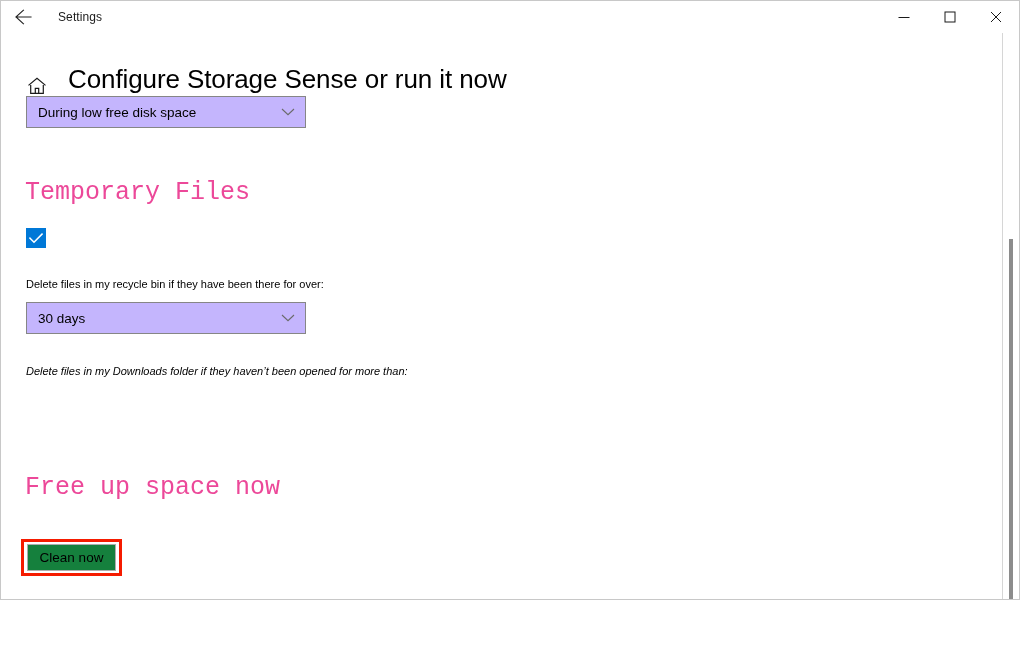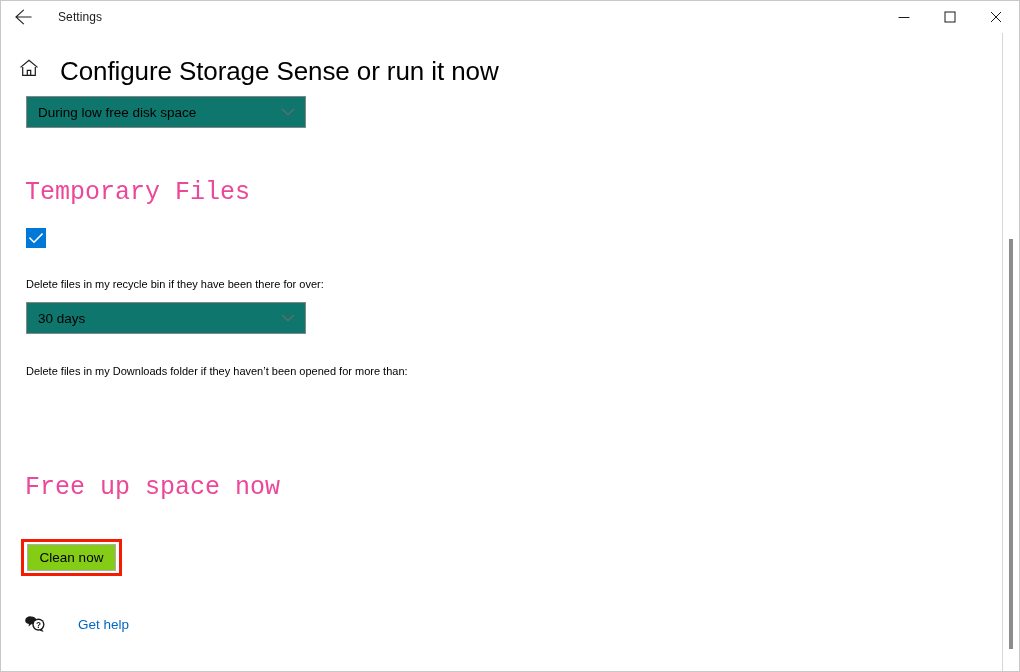--- a/index.html
+++ b/index.html
@@ -11,21 +11,21 @@
     width: 1020px;
     height: 672px;
     font-family: "Liberation Sans", sans-serif;
     -webkit-font-smoothing: antialiased;
     overflow: hidden;
   }
 
   .window {
     position: relative;
     width: 1020px;
-    height: 672px;
+    height: 600px;
     box-sizing: border-box;
     background: #ffffff;
     border: 1px solid #c8c8c8;
     overflow: hidden;
   }
 
   
   .titlebar {
     position: absolute;
     left: 0; top: 0;
@@ -64,24 +64,24 @@
     display: flex;
     align-items: center;
     justify-content: center;
     cursor: default;
   }
   .caption-btn svg { display: block; }
 
   
   .page-header {
     position: absolute;
-    left: 16px;
+    left: 24px;
     top: 53px;
     display: flex;
-    align-items: flex-start;
+    align-items: flex-end;
     height: 42px;
   }
   .home-icon {
     width: 24px;
     height: 24px;
     display: flex;
     align-items: flex-end;
     justify-content: center;
     margin-right: 19px;
   }
@@ -101,21 +101,21 @@
     top: 32px;
     width: 1000px;
     height: 638px;
   }
 
   
   .combo {
     position: absolute;
     box-sizing: border-box;
     border: 1px solid #868686;
-    background: #0f766e;
+    background: #c4b5fd;
     height: 32px;
     display: flex;
     align-items: center;
     cursor: default;
   }
   .combo .combo-text {
     font-size: 13.5px;
     color: #000000;
     margin-left: 11px;
     white-space: nowrap;
@@ -158,21 +158,21 @@
   #heading-temp { left: 24px; top: 145px; }    
   #heading-free { left: 24px; top: 440px; text-align: right; }    
 
   .body-text {
     position: absolute;
     font-size: 11px;
     color: #000000;
     white-space: nowrap;
   }
   #label-recycle   { left: 25px; top: 245px; }  
-  #label-downloads { left: 25px; top: 332px; }  
+  #label-downloads { left: 25px; top: 332px; font-style: italic; }  
   #desc-free       { left: 25px; top: 485px; }  
 
   
   .check-row {
     position: absolute;
     left: 25px;
     top: 195px;          
     display: flex;
     align-items: center;
     cursor: default;
@@ -206,21 +206,21 @@
     background: transparent;
     pointer-events: none;
   }
   .btn-clean {
     position: absolute;
     left: 26px;
     top: 511px;          
     width: 89px;
     height: 27px;
     box-sizing: border-box;
-    background: #84cc16;
+    background: #15803d;
     border: 1px solid #adadad;
     font-size: 13.5px;
     color: #000000;
     font-family: "Liberation Sans", sans-serif;
     display: flex;
     align-items: center;
     justify-content: center;
     cursor: default;
     padding: 0;
   }

